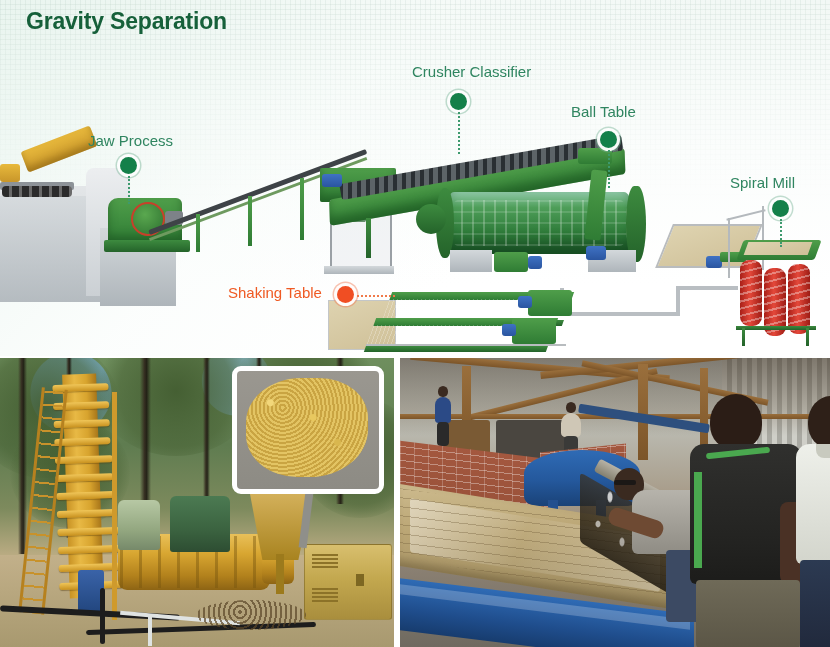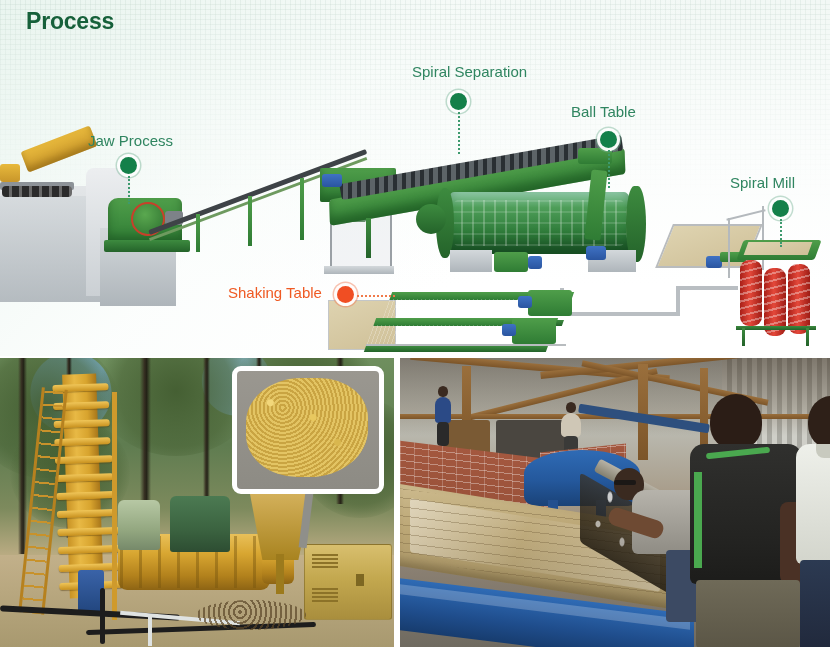--- a/index.html
+++ b/index.html
@@ -222,21 +222,21 @@
 
 <div id="page">
 
   <div id="diagram">
     <div class="grid-tex"></div>
     <div class="swoosh s1"></div>
     <div class="swoosh s2"></div>
     <div class="swoosh s3"></div>
 
     <div id="title">
-      <div>Process</div>
+      <div>Gravity Separation</div>
     </div>
 
     <div class="pc grey" style="left:-8px; top:186px; width:128px; height:116px; border-radius:0 22px 0 0;"></div>
     <div class="pc grey2" style="left:-8px; top:196px; width:120px; height:106px; border-radius:0 18px 0 0; opacity:.75;"></div>
     <div class="pc grey" style="left:86px; top:168px; width:44px; height:128px; border-radius:8px 10px 0 0; background:linear-gradient(180deg,#eceef0,#cbd0d4);"></div>
     <div class="pc grey2" style="left:100px; top:228px; width:76px; height:78px;"></div>
 
     <div class="pc" style="left:0px; top:140px; width:96px; height:62px;">
       <div class="pc yel" style="left:22px; top:-2px; width:74px; height:22px; transform:rotate(-21deg); border-radius:3px; box-shadow:inset 0 -5px 7px rgba(120,85,10,.45);"></div>
       <div class="pc yel" style="left:0px; top:24px; width:20px; height:18px; border-radius:3px;"></div>
@@ -324,21 +324,21 @@
     <div class="pc greenb" style="left:528px; top:290px; width:44px; height:26px; border-radius:3px;"></div>
     <div class="pc blu" style="left:518px; top:296px; width:14px; height:12px; border-radius:3px;"></div>
     <div class="pc greenb" style="left:512px; top:318px; width:44px; height:26px; border-radius:3px;"></div>
     <div class="pc blu" style="left:502px; top:324px; width:14px; height:12px; border-radius:3px;"></div>
     <div class="pc" style="left:366px; top:344px; width:200px; height:2px; background:#b8bcbf;"></div>
 
     <div class="lbl" style="left:88px; top:132px;">Jaw Process</div>
     <div class="marker" style="left:120px; top:157px;"></div>
     <div class="leader-v" style="left:128px; top:176px; height:28px;"></div>
 
-    <div class="lbl" style="left:412px; top:63px;">Spiral Separation</div>
+    <div class="lbl" style="left:412px; top:63px;">Crusher Classifier</div>
     <div class="marker" style="left:450px; top:93px;"></div>
     <div class="leader-v" style="left:458px; top:112px; height:42px;"></div>
 
     <div class="lbl" style="left:571px; top:103px;">Ball Table</div>
     <div class="marker" style="left:600px; top:131px;"></div>
     <div class="leader-v" style="left:608px; top:150px; height:38px;"></div>
 
     <div class="lbl" style="left:730px; top:174px;">Spiral Mill</div>
     <div class="marker" style="left:772px; top:200px;"></div>
     <div class="leader-v" style="left:780px; top:219px; height:28px;"></div>

